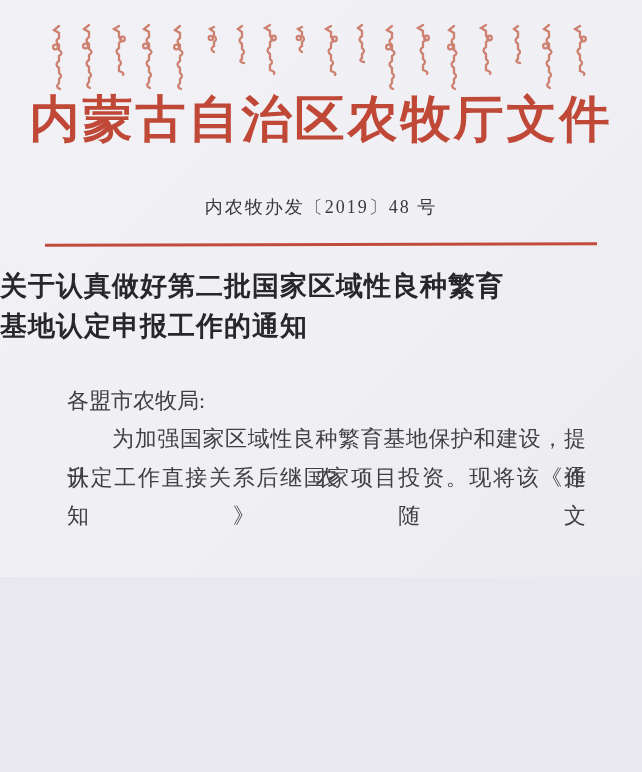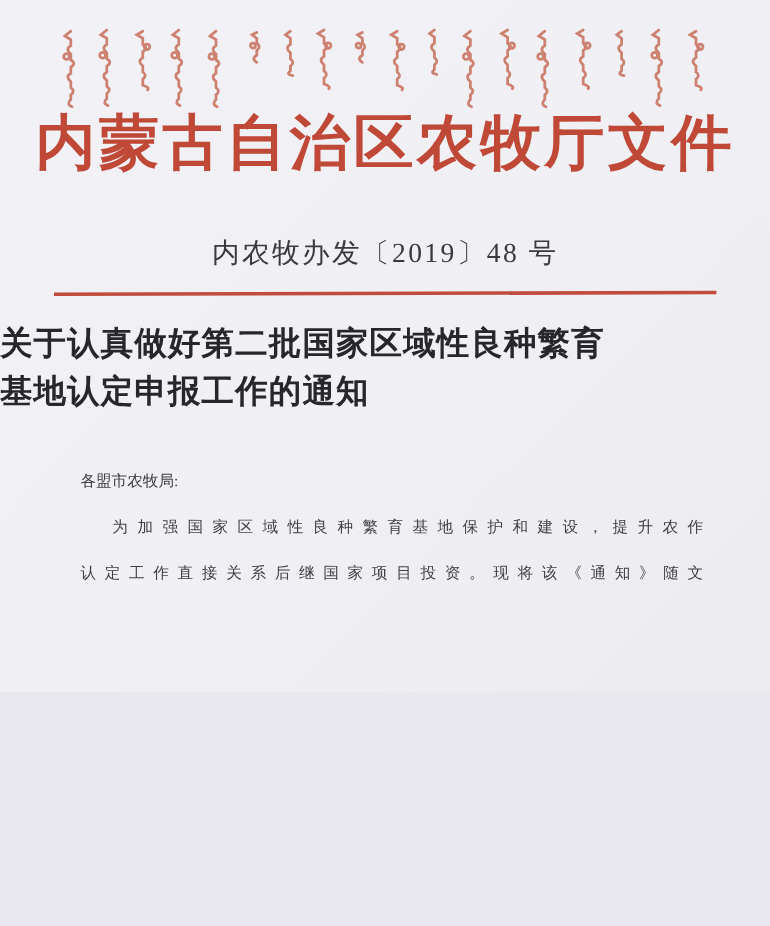--- a/index.html
+++ b/index.html
@@ -38,21 +38,21 @@
     color: #c04836;
     white-space: nowrap;
   }
   
   .doc-number {
     position: absolute;
     top: 195px;
     left: 0;
     width: 100%;
     text-align: center;
-    font-size: 23px;
+    font-size: 18px;
     letter-spacing: 2px;
     color: #3a393f;
   }
   
   .red-rule {
     position: absolute;
     top: 243px;
     left: 45px;
     right: 45px;
     height: 3px;
@@ -70,21 +70,21 @@
     line-height: 40px;
     letter-spacing: 1px;
     color: #27262b;
   }
   
   .body-block {
     position: absolute;
     top: 382px;
     left: 67px;
     right: 56px;
-    font-size: 13px;
+    font-size: 22px;
     color: #403f44;
   }
   .body-line {
     line-height: 38.3px;
     height: 38.3px;
     white-space: nowrap;
   }
   .body-line.justified {
     white-space: normal;
     text-align: justify;

